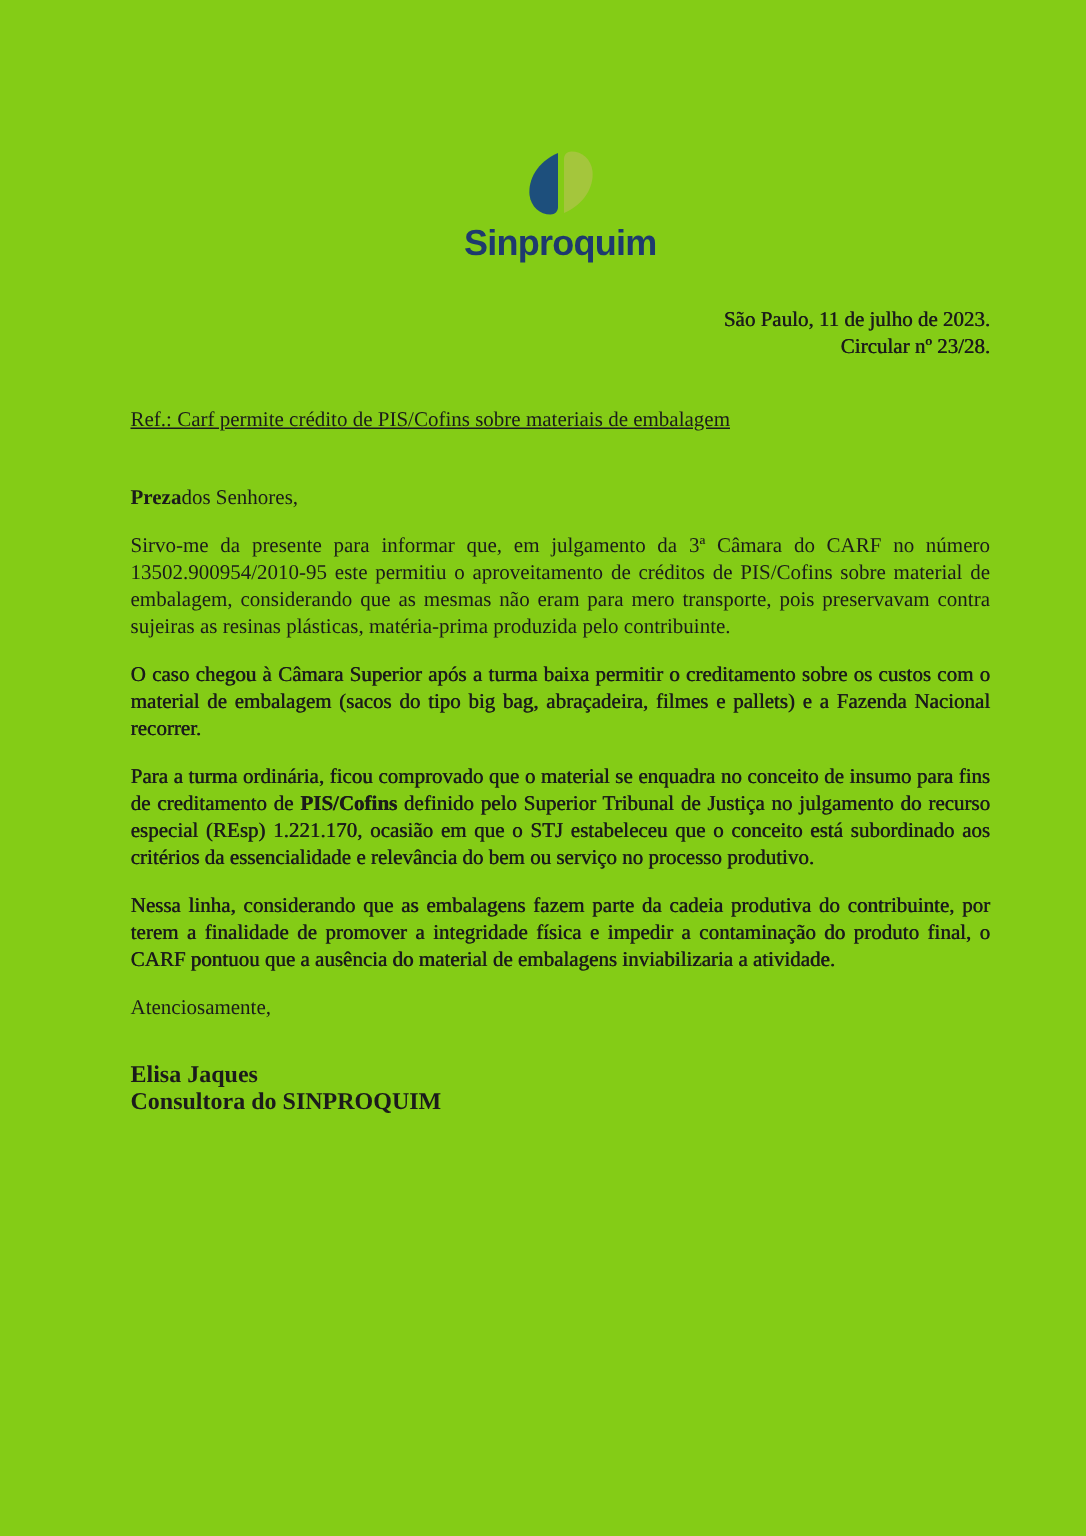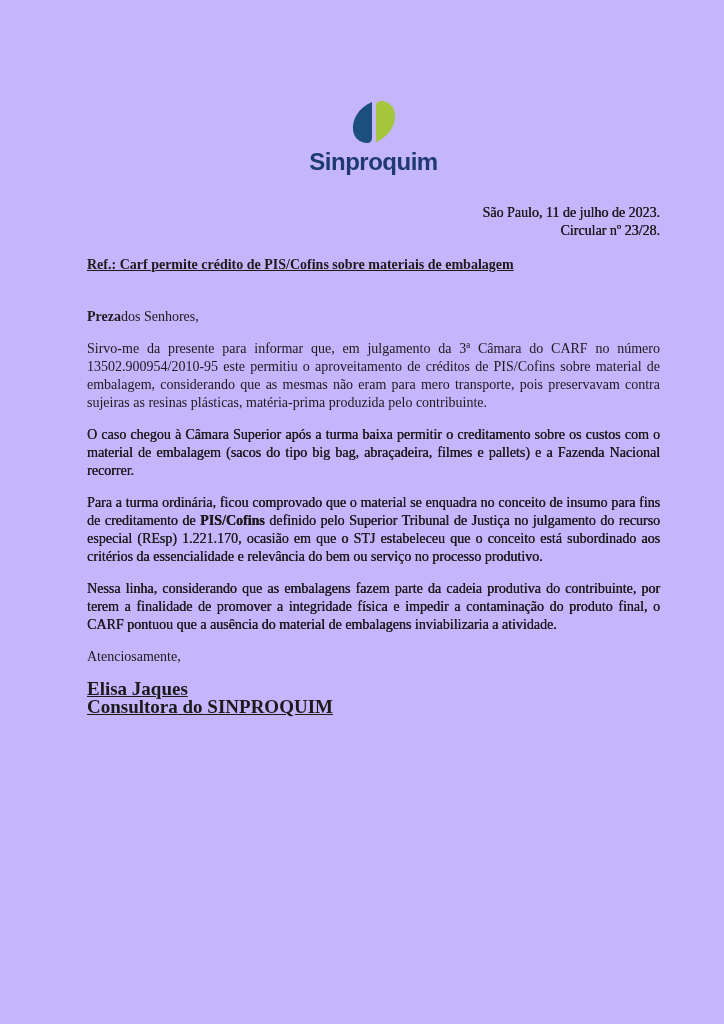--- a/index.html
+++ b/index.html
@@ -4,21 +4,21 @@
 <style>
   html, body {
     margin: 0;
     padding: 0;
     background: #ffffff;
   }
   .page {
     position: relative;
     width: 724px;
     height: 1024px;
-    background: #c4b5fd;
+    background: #84cc16;
     font-family: "Liberation Serif", serif;
     color: #1b1b1b;
     overflow: hidden;
   }
   .content {
     position: absolute;
     left: 87px;
     width: 573px;
     top: 0;
   }
@@ -41,49 +41,48 @@
     margin-top: 1px;
   }
   
   .dateline-block {
     margin-top: 30px;
     font-size: 14px;
     line-height: 18px;
     text-align: right;
   }
   .subject-line {
-    margin-top: 16px;
+    margin-top: 31px;
     font-size: 14px;
     line-height: 18px;
-    font-weight: bold;
+    font-weight: normal;
     text-decoration: underline;
   }
   .salutation {
     margin-top: 34px;
     font-size: 14px;
     line-height: 18px;
   }
   .para {
     font-size: 14px;
     line-height: 18px;
     text-align: justify;
   }
   .bold { font-weight: bold; }
   
   .ink-heavy { text-shadow: 0.35px 0 0 currentColor; }
   .closing {
     font-size: 14px;
     line-height: 18px;
   }
   .signature-block {
-    margin-top: 14px;
-    font-size: 19px;
+    margin-top: 26px;
+    font-size: 16px;
     line-height: 18px;
     font-weight: bold;
-    text-decoration: underline;
   }
 </style>
 </head>
 <body>
 
 <div class="page">
   <div class="content">
 
     <div class="logo-block">
       <div class="logo-mark">

